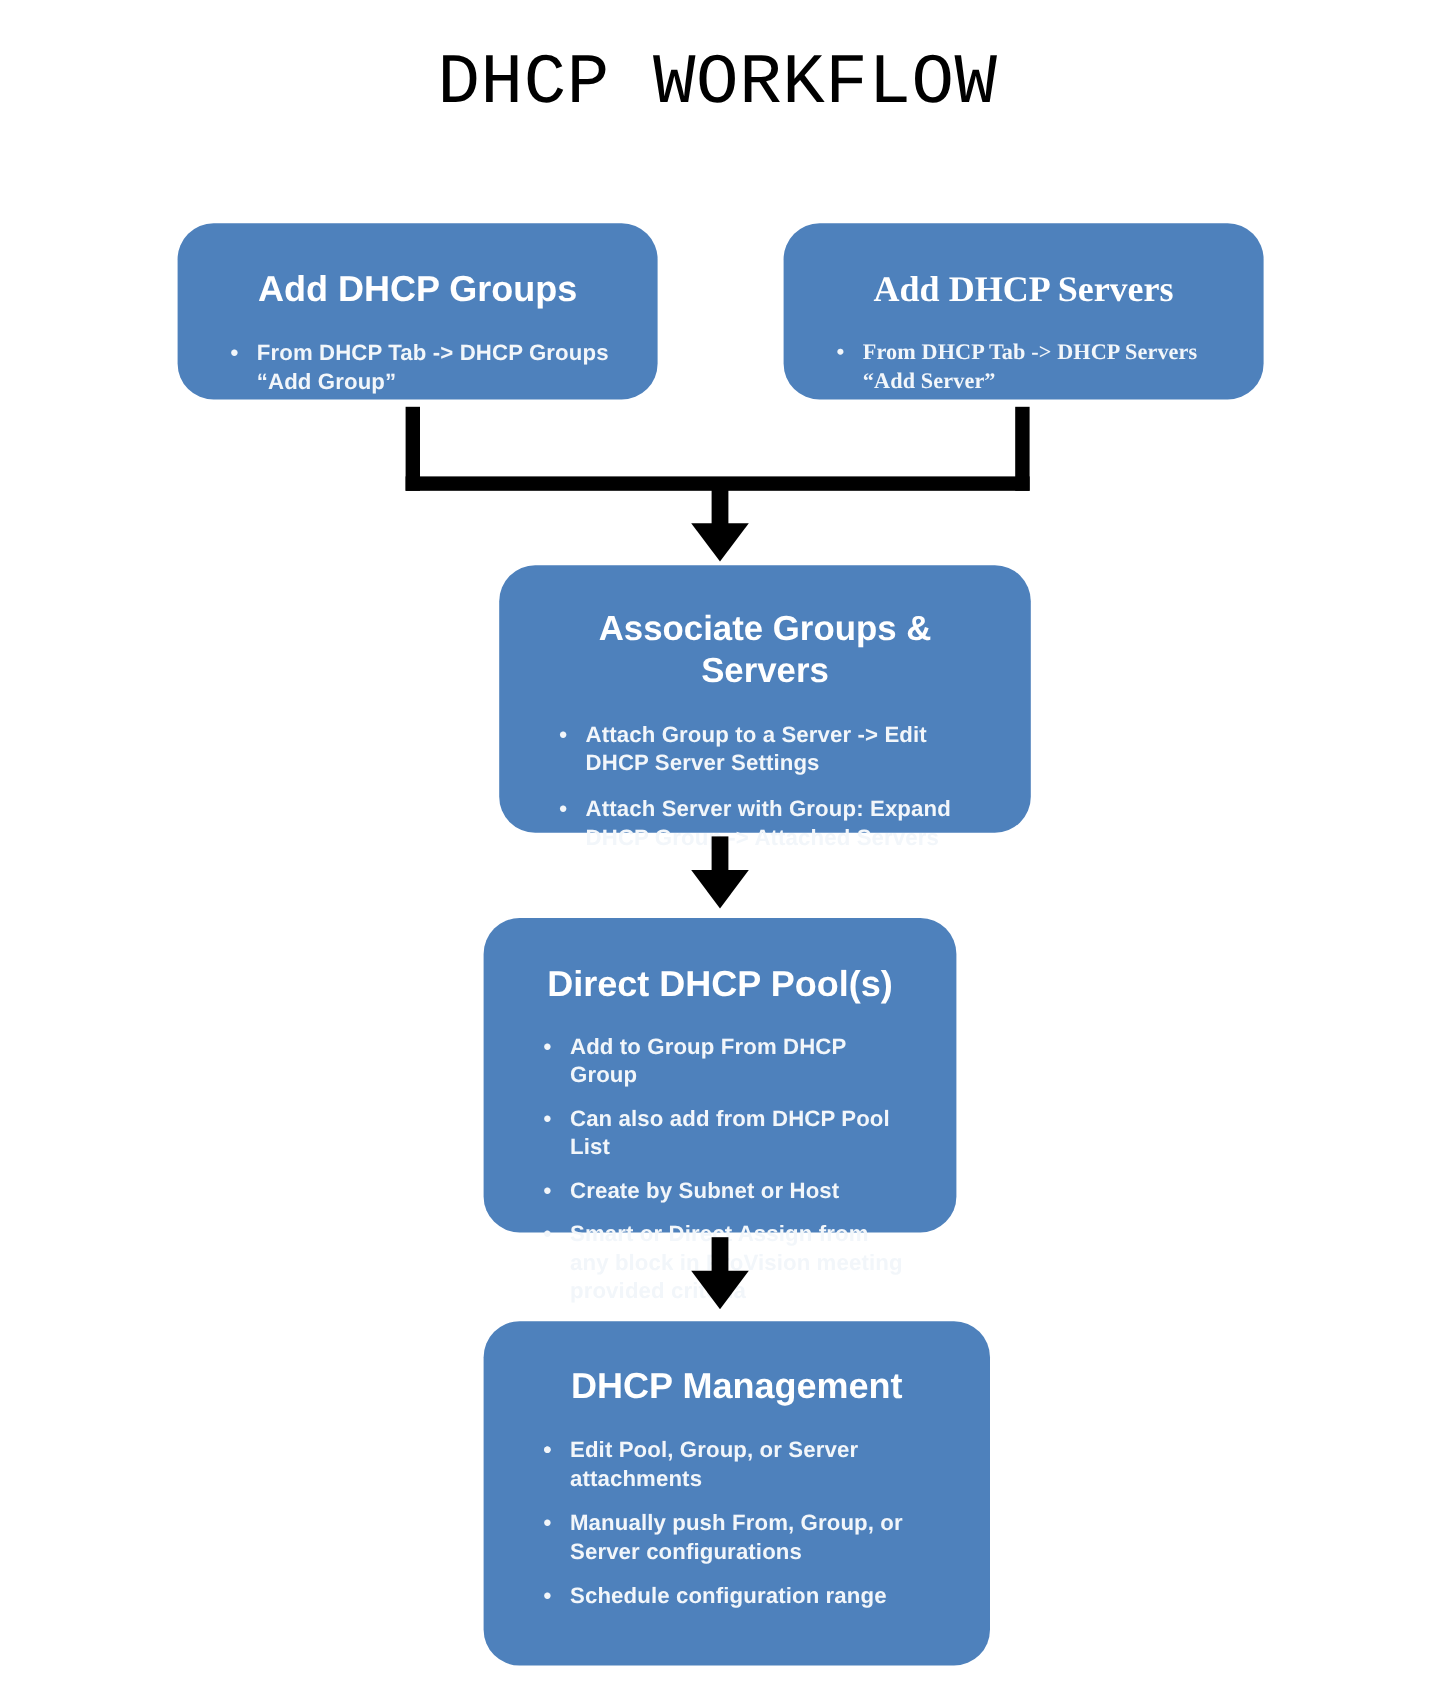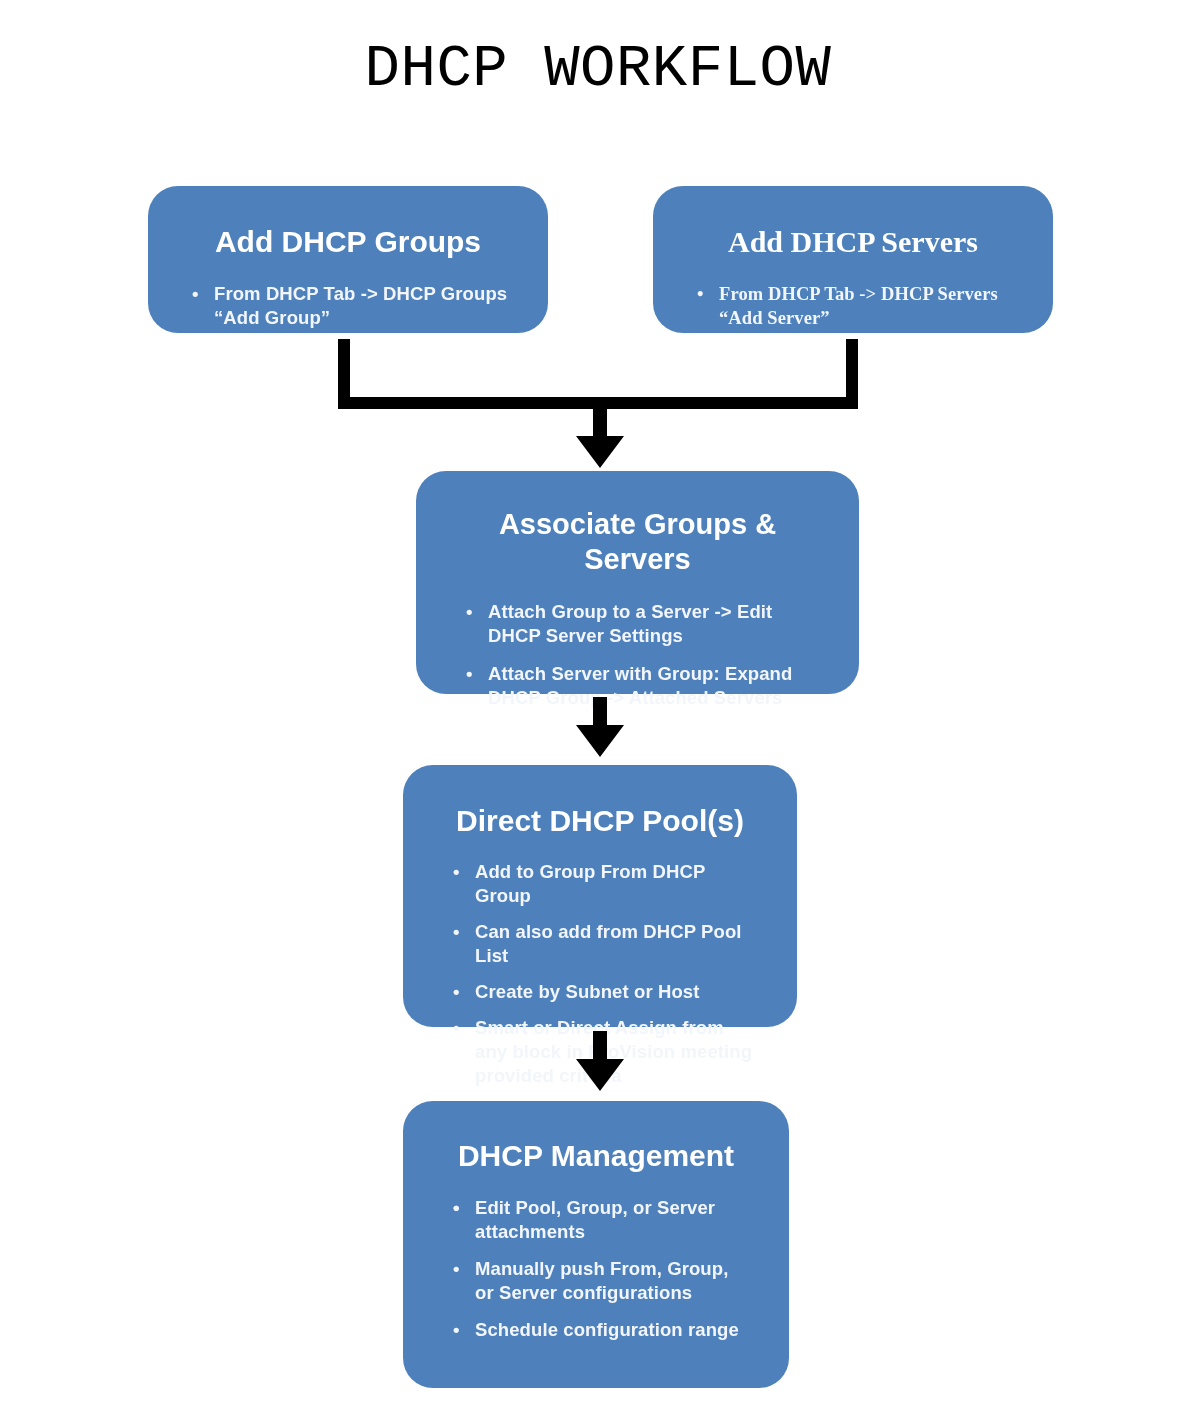--- a/index.html
+++ b/index.html
@@ -76,21 +76,21 @@
     font-size: 18.5px;
     line-height: 1.3;
     color: #F2F6FA;
   }
 
   
   #node-add-groups  { left: 148px;  top: 186px;  width: 400px; height: 147px; }
   #node-add-servers { left: 653px;  top: 186px;  width: 400px; height: 147px; font-family: Liberation Serif, serif; }
   #node-associate   { left: 403px;  top: 471px;  width: 443px; height: 223px; margin-left: 13px; }
   #node-create-pool { left: 403px;  top: 765px;  width: 394px; height: 262px; }
-  #node-management  { left: 403px;  top: 1101px; width: 386px; height: 287px; }
+  #node-management  { left: 403px;  top: 1101px; width: 422px; height: 287px; }
 
   #node-add-groups .node-title,
   #node-add-servers .node-title { padding-top: 22px; }
   #node-add-groups .bullets,
   #node-add-servers .bullets { margin-top: 21px; padding: 0 24px 0 24px; }
 
   #node-associate .node-title { padding-top: 20px; }
   #node-associate .bullets { margin-top: 22px; padding: 0 26px 0 30px; }
   #node-associate .bullets li { margin-bottom: 14px; }
 

